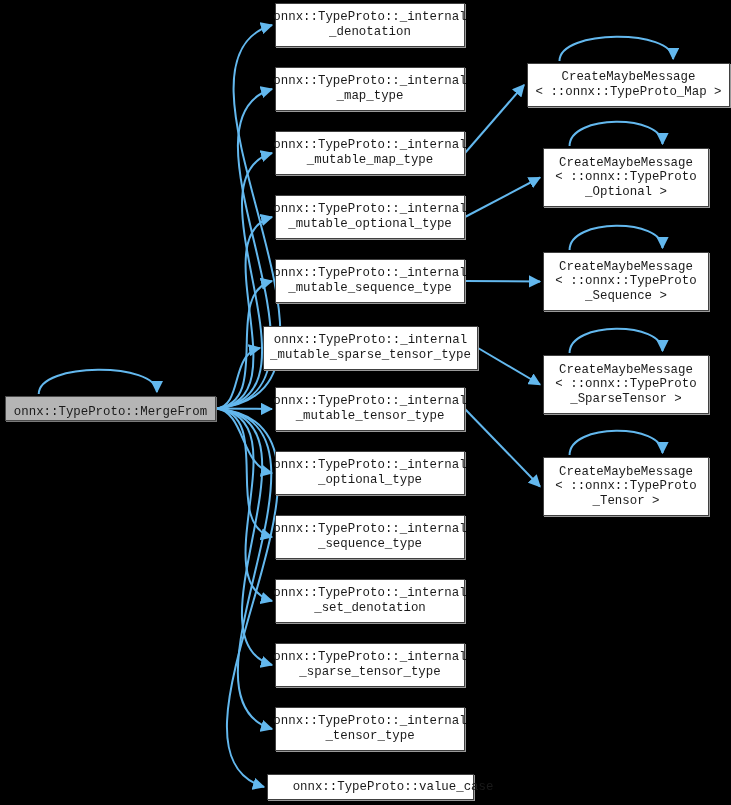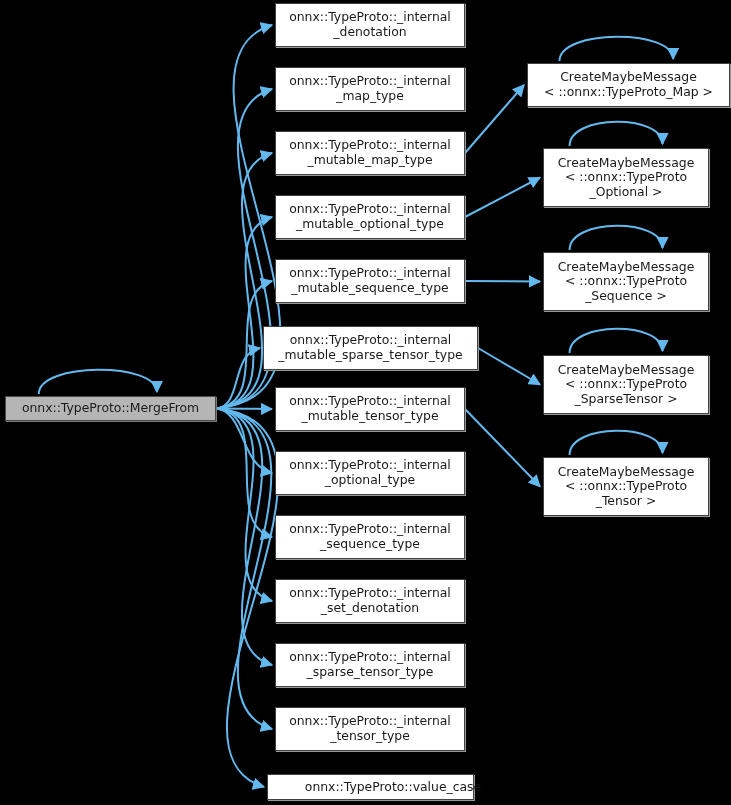--- a/index.html
+++ b/index.html
@@ -33,20 +33,21 @@
     font-size: 12.4px;
     line-height: 14.6px;
     text-align: center;
     display: flex;
     align-items: center;
     justify-content: center;
     padding: 0 3px;
     white-space: pre-line;
     box-shadow: 1px 1px 0 0 #9a9a9a;
     z-index: 5;
+    font-family: Liberation Mono, monospace;
   }
   .node.root {
     background: #b5b5b5;
     border: 1px solid #4a4a4a;
     box-shadow: 1px 1px 0 0 #7a7a7a;
   }
   .node-label {
     display: block;
     white-space: pre-line;
   }
@@ -84,21 +85,21 @@
         <path d="M 465 409 L 540 486.5" marker-end="url(#ah)"></path>
         <path d="M 559.48 61 C 559.48 29, 673.16 29, 673.16 59" marker-end="url(#ah)"></path>
         <path d="M 569.56 146 C 569.56 114, 662.52 114, 662.52 144" marker-end="url(#ah)"></path>
         <path d="M 569.56 250 C 569.56 218, 662.52 218, 662.52 248" marker-end="url(#ah)"></path>
         <path d="M 569.56 353 C 569.56 321, 662.52 321, 662.52 351" marker-end="url(#ah)"></path>
         <path d="M 569.56 455 C 569.56 423, 662.52 423, 662.52 453" marker-end="url(#ah)"></path>
       </g>
   </svg>
 
   <div id="node-layer">
-      <div class="node root" style="left: 5px; top: 396px; width: 211px; height: 25px;"><span class="node-label">onnx::TypeProto::MergeFrom</span></div>
+      <div class="node root" style="left: 5px; top: 396px; width: 211px; height: 25px; align-items: flex-end;"><span class="node-label">onnx::TypeProto::MergeFrom</span></div>
       <div class="node" style="left: 275px; top: 3px; width: 190px; height: 44px;"><span class="node-label">onnx::TypeProto::_internal
 _denotation</span></div>
       <div class="node" style="left: 275px; top: 67px; width: 190px; height: 44px;"><span class="node-label">onnx::TypeProto::_internal
 _map_type</span></div>
       <div class="node" style="left: 275px; top: 131px; width: 190px; height: 44px;"><span class="node-label">onnx::TypeProto::_internal
 _mutable_map_type</span></div>
       <div class="node" style="left: 275px; top: 195px; width: 190px; height: 44px;"><span class="node-label">onnx::TypeProto::_internal
 _mutable_optional_type</span></div>
       <div class="node" style="left: 275px; top: 259px; width: 190px; height: 44px;"><span class="node-label">onnx::TypeProto::_internal
 _mutable_sequence_type</span></div>

